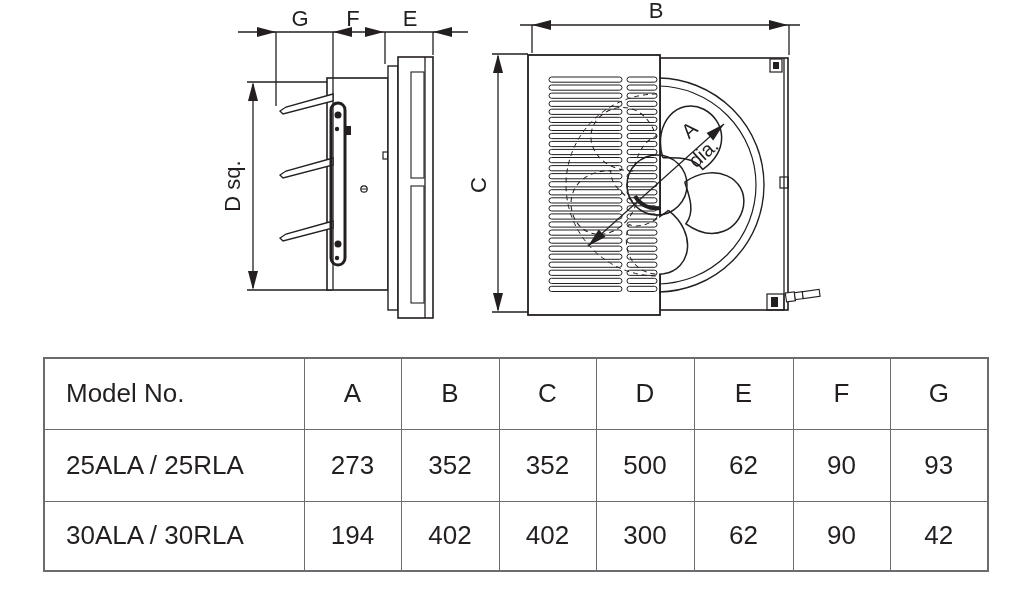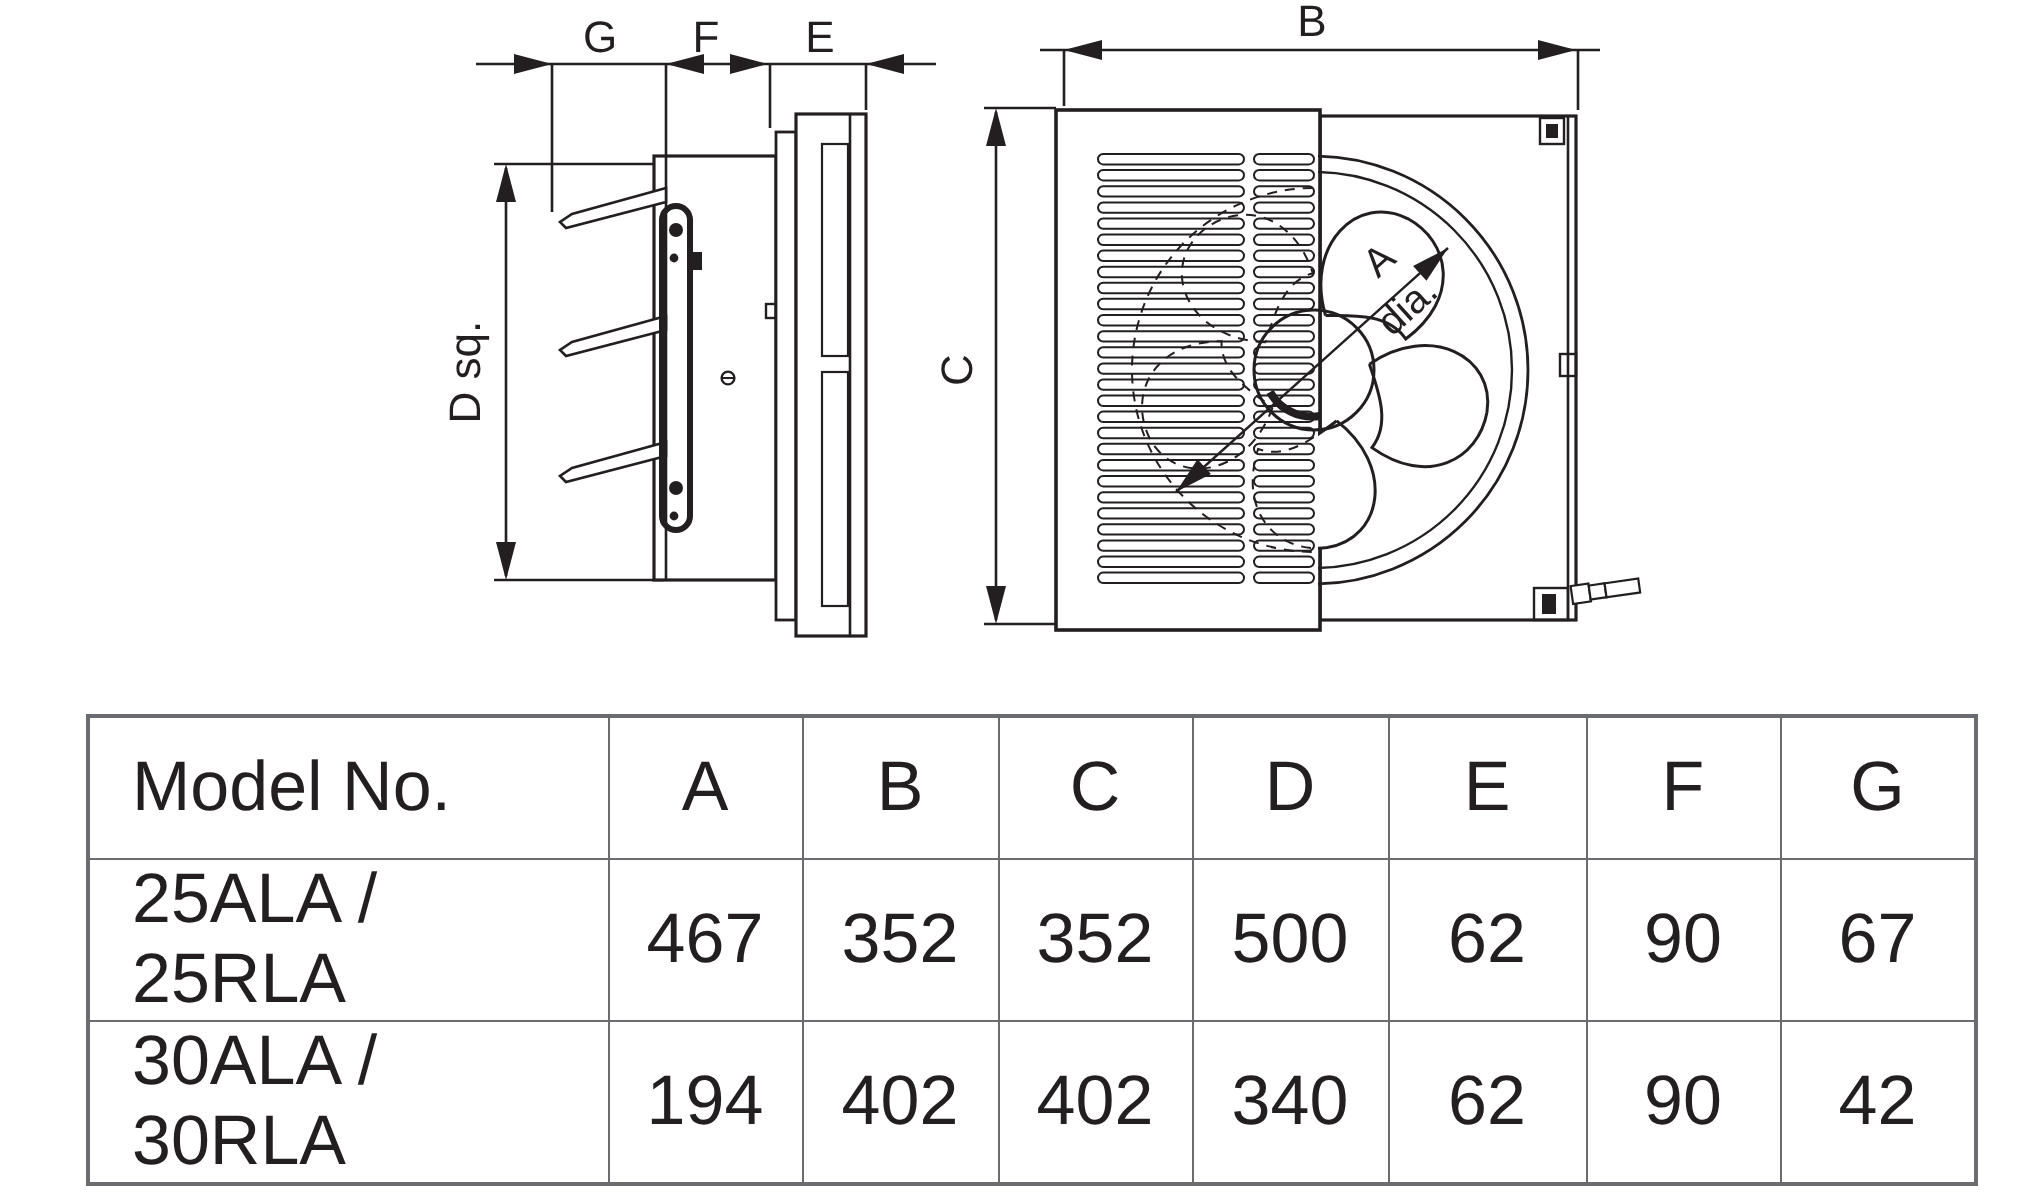--- a/index.html
+++ b/index.html
@@ -8,21 +8,21 @@
     font-family:"Liberation Sans", sans-serif;color:#231f20;
   }
   #drawing-area{position:absolute;left:0;top:0;width:1013px;height:345px;}
   svg text{font-family:"Liberation Sans", sans-serif;fill:#231f20;}
   .dim-label{font-size:22px;}
   .dia-label{font-size:20px;}
 
   #dim-table{
     position:absolute;left:43px;top:357px;width:944px;height:213px;
     border-collapse:collapse;table-layout:fixed;
-    font-size:35px;color:#231f20;
+    font-size:26px;color:#231f20;
   }
   #dim-table td,#dim-table th{
     border:1.5px solid #6b6c6f;
     text-align:center;vertical-align:middle;
     font-weight:normal;padding:0;
   }
   #dim-table{border:2px solid #6b6c6f;}
   #dim-table .model-cell{text-align:left;padding-left:21px;}
   #dim-table tr.hdr{height:71px;}
   #dim-table tr.r1{height:72px;}
@@ -249,32 +249,32 @@
     <th>A</th>
     <th>B</th>
     <th>C</th>
     <th>D</th>
     <th>E</th>
     <th>F</th>
     <th>G</th>
   </tr>
   <tr class="r1">
     <td class="model-cell">25ALA / 25RLA</td>
-    <td>467</td>
+    <td>273</td>
     <td>352</td>
     <td>352</td>
     <td>500</td>
     <td>62</td>
     <td>90</td>
-    <td>67</td>
+    <td>93</td>
   </tr>
   <tr class="r2">
     <td class="model-cell">30ALA / 30RLA</td>
     <td>194</td>
     <td>402</td>
     <td>402</td>
-    <td>340</td>
+    <td>300</td>
     <td>62</td>
     <td>90</td>
     <td>42</td>
   </tr>
 </tbody>
   </table>
 
 </body></html>

